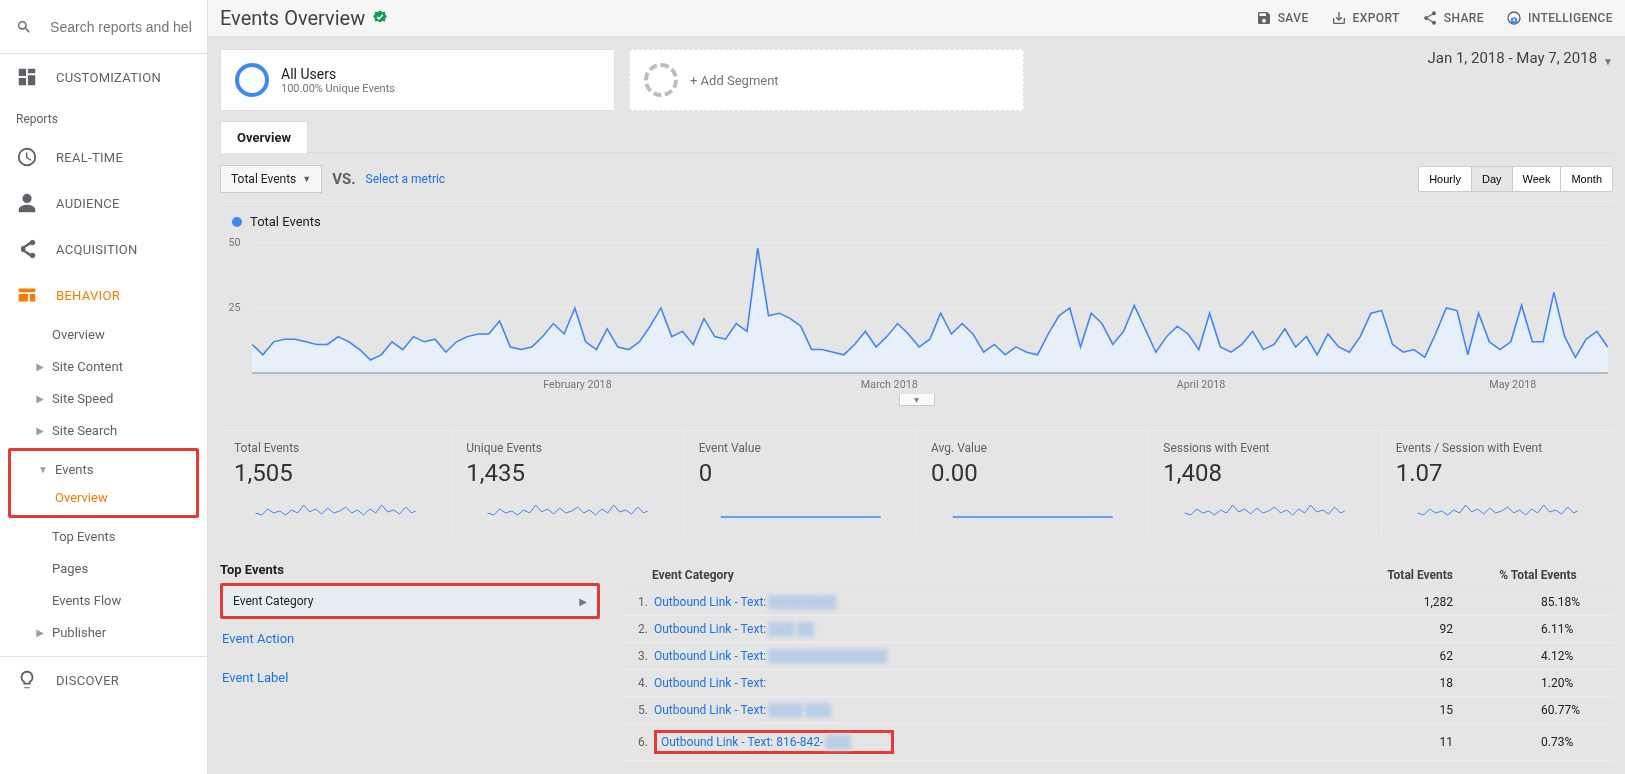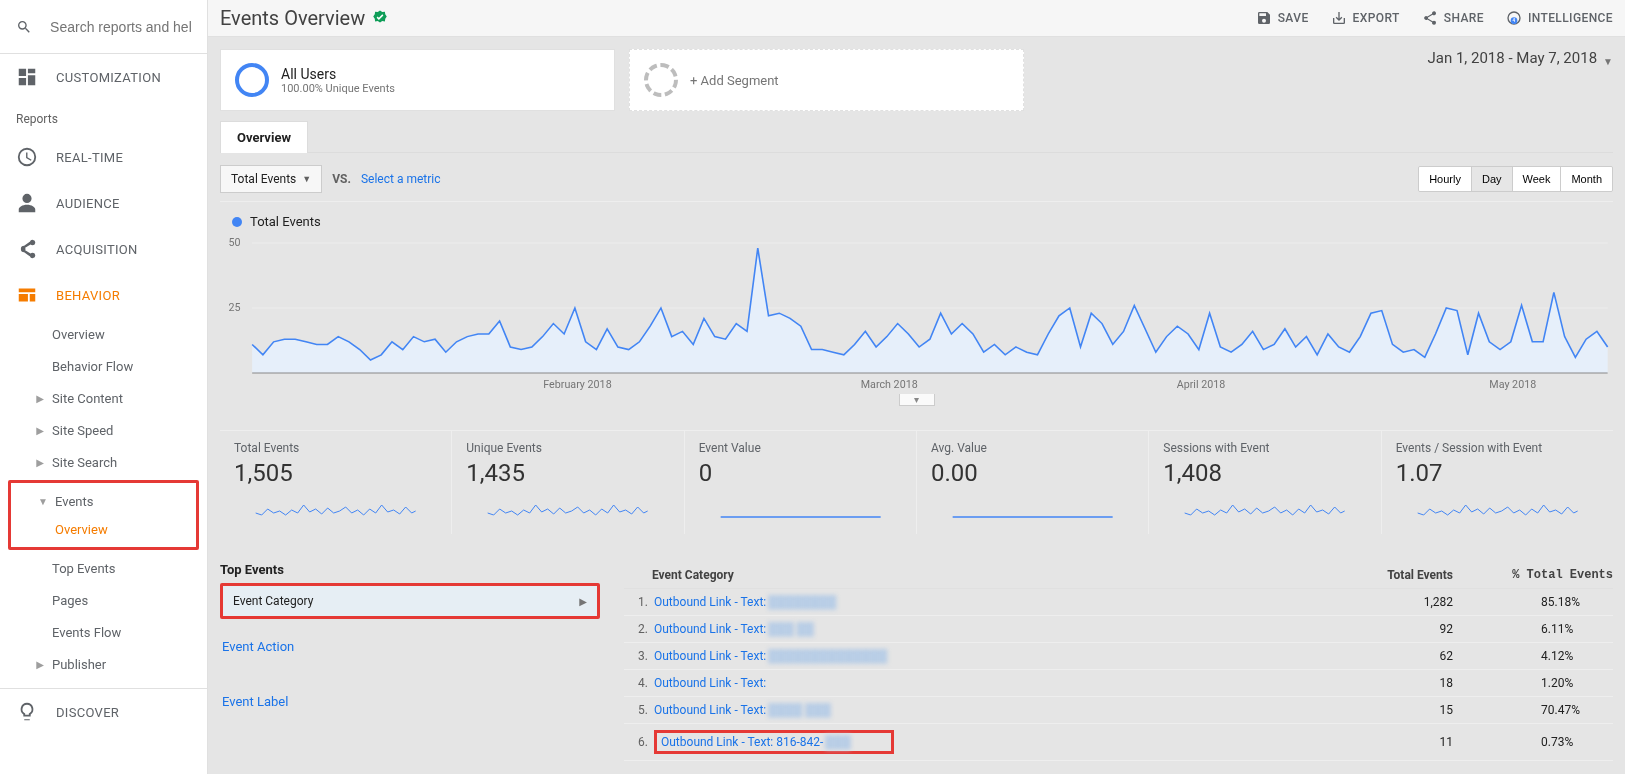--- a/index.html
+++ b/index.html
@@ -34,21 +34,21 @@
 .segment-circle.dashed { border-style: dashed; border-color: #bdbdbd; }
 .segment-text .t1 { font-size: 14px; color: #212121; }
 .segment-text .t2 { font-size: 11px; color: #757575; }
 .add-seg { color: #757575; font-size: 13px; }
 .date-range { margin-left: auto; font-size: 15px; color: #424242; display: flex; align-items: flex-end; gap: 6px; cursor: pointer; }
 .tab-bar { display: flex; margin-top: 6px; border-bottom: 1px solid #dcdcdc; }
 .tab { border: 1px solid #dcdcdc; border-bottom: none; background: #fff; padding: 8px 16px; font-size: 13px; font-weight: bold; margin-bottom: -1px; }
 .controls-row { display: flex; align-items: center; padding: 12px 0 8px; gap: 10px; border-bottom: 1px solid #eee; }
 .dropdown-btn { border: 1px solid #ccc; background: #f7f7f7; padding: 6px 10px; font-size: 12px; display: flex; align-items: center; gap: 6px; cursor: pointer; }
 .dropdown-btn .caret { font-size: 9px; color: #616161; }
-.vs-label { font-size: 12px; color: #616161; font-weight: bold; }
+.vs-label { font-size: 15px; color: #616161; font-weight: bold; }
 .link-blue { color: #1a73e8; font-size: 12px; cursor: pointer; }
 .time-toggle { margin-left: auto; display: flex; border: 1px solid #ccc; border-radius: 2px; overflow: hidden; }
 .time-toggle button { border: none; border-right: 1px solid #ccc; background: #fff; padding: 6px 10px; font-size: 11px; cursor: pointer; }
 .time-toggle button:last-child { border-right: none; }
 .time-toggle button.active { background: #e6e6e6; }
 .chart-area { padding: 8px 0 0; }
 .legend { display: flex; align-items: center; gap: 8px; padding: 4px 12px; }
 .legend-dot { width: 10px; height: 10px; border-radius: 50%; background: #4285f4; }
 .chart-svg { width: 100%; height: 160px; }
 .metrics-row { display: flex; border-top: 1px solid #eee; margin-top: 24px; }
@@ -56,26 +56,26 @@
 .metric:last-child { border-right: none; }
 .metric-label { font-size: 12px; color: #5f6368; margin-bottom: 4px; }
 .metric-value { font-size: 24px; color: #333; margin-bottom: 6px; }
 .sparkline { width: 100%; height: 28px; }
 .lower { display: flex; gap: 24px; margin-top: 28px; }
 .left-col { width: 380px; }
 .top-events-title { font-weight: bold; font-size: 13px; margin-bottom: 6px; }
 .ec-row { display: flex; align-items: center; justify-content: space-between; padding: 8px 10px; background: #e6eef4; border: 1px solid #cfd8dc; font-size: 12px; }
 .ec-row.red-box { border: 3px solid #e53935; }
 .ec-row .chev { font-size: 10px; color: #757575; }
-.side-link { color: #1a73e8; font-size: 13px; padding: 20px 2px; cursor: pointer; }
+.side-link { color: #1a73e8; font-size: 13px; padding: 12px 2px; cursor: pointer; }
 .right-col { flex: 1; }
 .table-head { display: flex; border-bottom: 1px solid #e0e0e0; padding: 6px 0; font-size: 12px; font-weight: bold; color: #424242; }
 .th-cat { flex: 1; padding-left: 28px; }
 .th-te { width: 90px; text-align: right; padding-right: 10px; }
-.th-pct { width: 150px; text-align: right; font-family: Liberation Mono, monospace; }
+.th-pct { width: 150px; text-align: center; }
 .trow { display: flex; align-items: center; border-bottom: 1px solid #eee; padding: 6px 0; font-size: 12px; }
 .trow .num { width: 24px; text-align: right; color: #616161; }
 .trow .link { color: #1a73e8; padding-left: 6px; flex: 1; cursor: pointer; }
 .trow .link .blur { color: #b8cde6; filter: blur(2px); margin-left: 2px; }
 .trow .te { width: 90px; text-align: right; padding-right: 10px; }
 .trow .pct { width: 150px; display: flex; align-items: center; gap: 8px; }
 .pct-bar-bg { width: 70px; height: 14px; position: relative; }
 .pct-bar { height: 14px; background: #4285f4; }
 .collapse-handle { width: 36px; height: 12px; border: 1px solid #ccc; border-top: none; margin: -2px auto 0; background: #fafafa; font-size: 10px; text-align: center; color: #888; }
 </style>
@@ -117,21 +117,20 @@
           </svg>
         <span>ACQUISITION</span>
       </div>
       <div class="nav-item active">
         <svg viewBox="0 0 24 24">
             <path d="M3 5h18v4H3zM3 11h10v8H3zM15 11h6v8h-6z"></path>
           </svg>
         <span>BEHAVIOR</span>
       </div>
       <div class="nav-sub">Overview</div>
-      <div class="nav-sub">Behavior Flow</div>
       <div class="nav-sub">
           <span class="arrow">▶</span>
           <span>Site Content</span>
         </div>
       <div class="nav-sub">
           <span class="arrow">▶</span>
           <span>Site Speed</span>
         </div>
       <div class="nav-sub">
           <span class="arrow">▶</span>
@@ -330,21 +329,21 @@
                   <span class="pct-bar-bg"><span class="pct-bar" style="width:2%"></span></span>
                   <span>1.20%</span>
                 </span>
               </div>
               <div class="trow">
                 <span class="num">5.</span>
                 <span class="link"><span>Outbound Link - Text:</span><span class="blur">████ ███</span></span>
                 <span class="te">15</span>
                 <span class="pct">
                   <span class="pct-bar-bg"><span class="pct-bar" style="width:2%"></span></span>
-                  <span>70.47%</span>
+                  <span>60.77%</span>
                 </span>
               </div>
               <div class="trow">
                 <span class="num">6.</span>
                 <span class="link"><span class="link-wrap" style="border:3px solid #e53935;padding:2px 40px 2px 4px;display:inline-block"><span>Outbound Link - Text: 816-842-</span><span class="blur">███</span></span></span>
                 <span class="te">11</span>
                 <span class="pct">
                   <span class="pct-bar-bg"><span class="pct-bar" style="width:2%"></span></span>
                   <span>0.73%</span>
                 </span>

